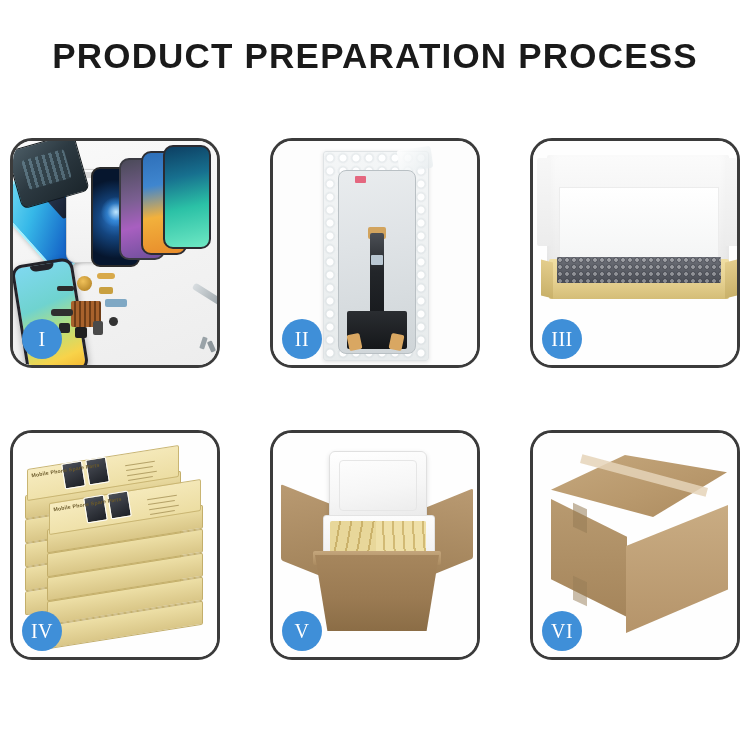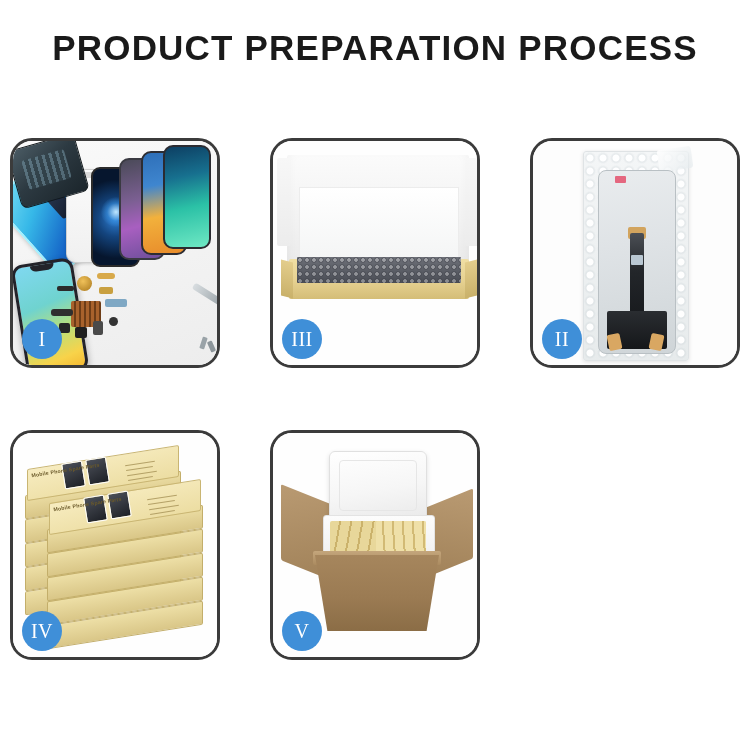--- a/index.html
+++ b/index.html
@@ -5,21 +5,21 @@
   html,body{margin:0;padding:0;}
   body{
     width:750px;height:750px;
     background:#ffffff;
     font-family:"Liberation Sans", sans-serif;
     overflow:hidden;
     position:relative;
   }
   .header{
     text-align:center;
-    padding-top:30px;
+    padding-top:38px;
   }
   .title{
     font-size:35px;
     font-weight:bold;
     letter-spacing:1.2px;
     color:#1a1a1a;
     line-height:1.05;
     white-space:nowrap;
   }
   .subtitle{
@@ -427,48 +427,48 @@
       <div class="prt cap4"></div>
       <div class="prt cap5"></div>
       <div class="prt tweez"></div>
       <div class="prt screw1"></div>
       <div class="prt screw2"></div>
     </div>
     <div class="badge">I</div>
   </div>
 
   <div class="panel">
-    <div class="panel-photo p3">
-      <div class="kbox-lid"></div>
-      <div class="kbox-foam"></div>
-      <div class="kbox-tray"></div>
-      <div class="kbox-inner"></div>
-    </div>
-    <div class="badge">III</div>
-  </div>
-
-  <div class="panel">
     <div class="panel-photo p2">
       <div class="bubblebag">
         <div class="bag-fold"></div>
         <div class="lcd-in">
           <div class="lcd-sticker"></div>
           <div class="lcd-conn"></div>
           <div class="lcd-flex"></div>
           <div class="lcd-chip"></div>
           <div class="lcd-bottom"></div>
           <div class="lcd-tab-l"></div>
           <div class="lcd-tab-r"></div>
         </div>
       </div>
     </div>
     <div class="badge">II</div>
   </div>
 
   <div class="panel">
+    <div class="panel-photo p3">
+      <div class="kbox-lid"></div>
+      <div class="kbox-foam"></div>
+      <div class="kbox-tray"></div>
+      <div class="kbox-inner"></div>
+    </div>
+    <div class="badge">III</div>
+  </div>
+
+  <div class="panel">
     <div class="panel-photo p4">
       <div class="stack">
         <div class="slab s5"></div>
         <div class="slab s4"></div>
         <div class="slab s3"></div>
         <div class="slab s2"></div>
         <div class="slab s1"></div>
         <div class="slab r5"></div>
         <div class="slab r4"></div>
         <div class="slab r3"></div>
@@ -504,14 +504,25 @@
       <div class="foam-lid"></div>
       <div class="foam-box"></div>
       <div class="ybars"></div>
       <div class="ybars2"></div>
       <div class="cbody-lip"></div>
       <div class="cbody"></div>
     </div>
     <div class="badge">V</div>
   </div>
 
+  <div class="panel">
+    <div class="panel-photo p6">
+      <div class="carton-top"></div>
+      <div class="carton-left"></div>
+      <div class="carton-right"></div>
+      <div class="tape"></div>
+      <div class="tape-l"></div>
+      <div class="tape-b"></div>
+    </div>
+    <div class="badge">VI</div>
+  </div>
 
 </div>
 
 </body></html>

